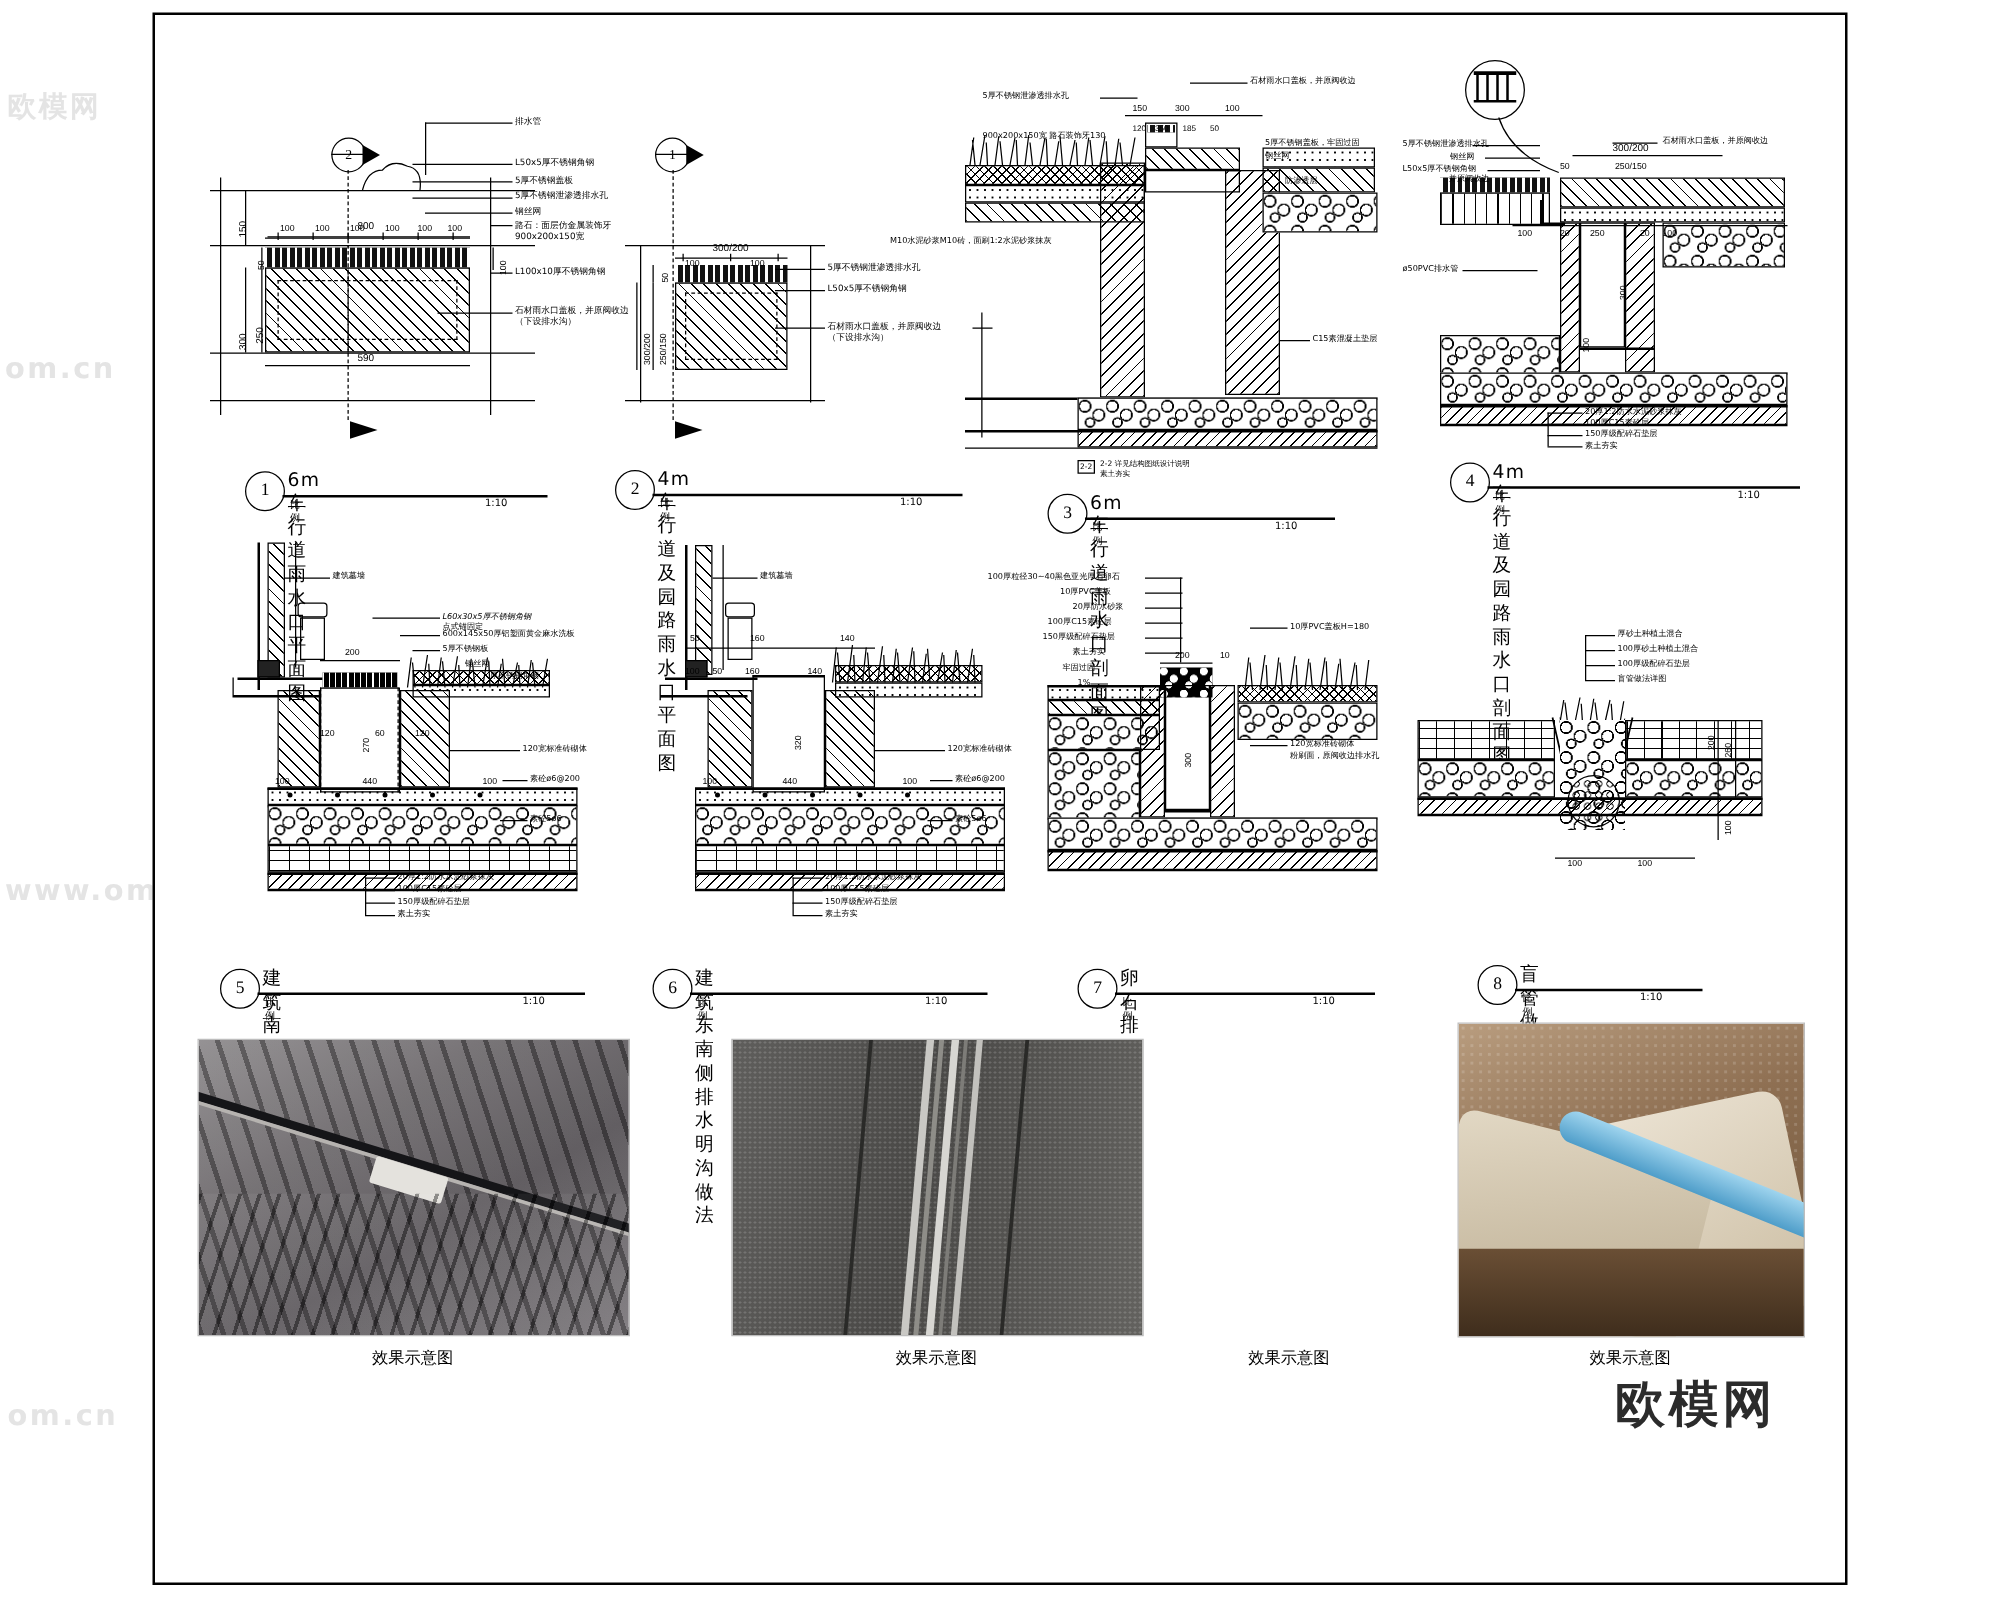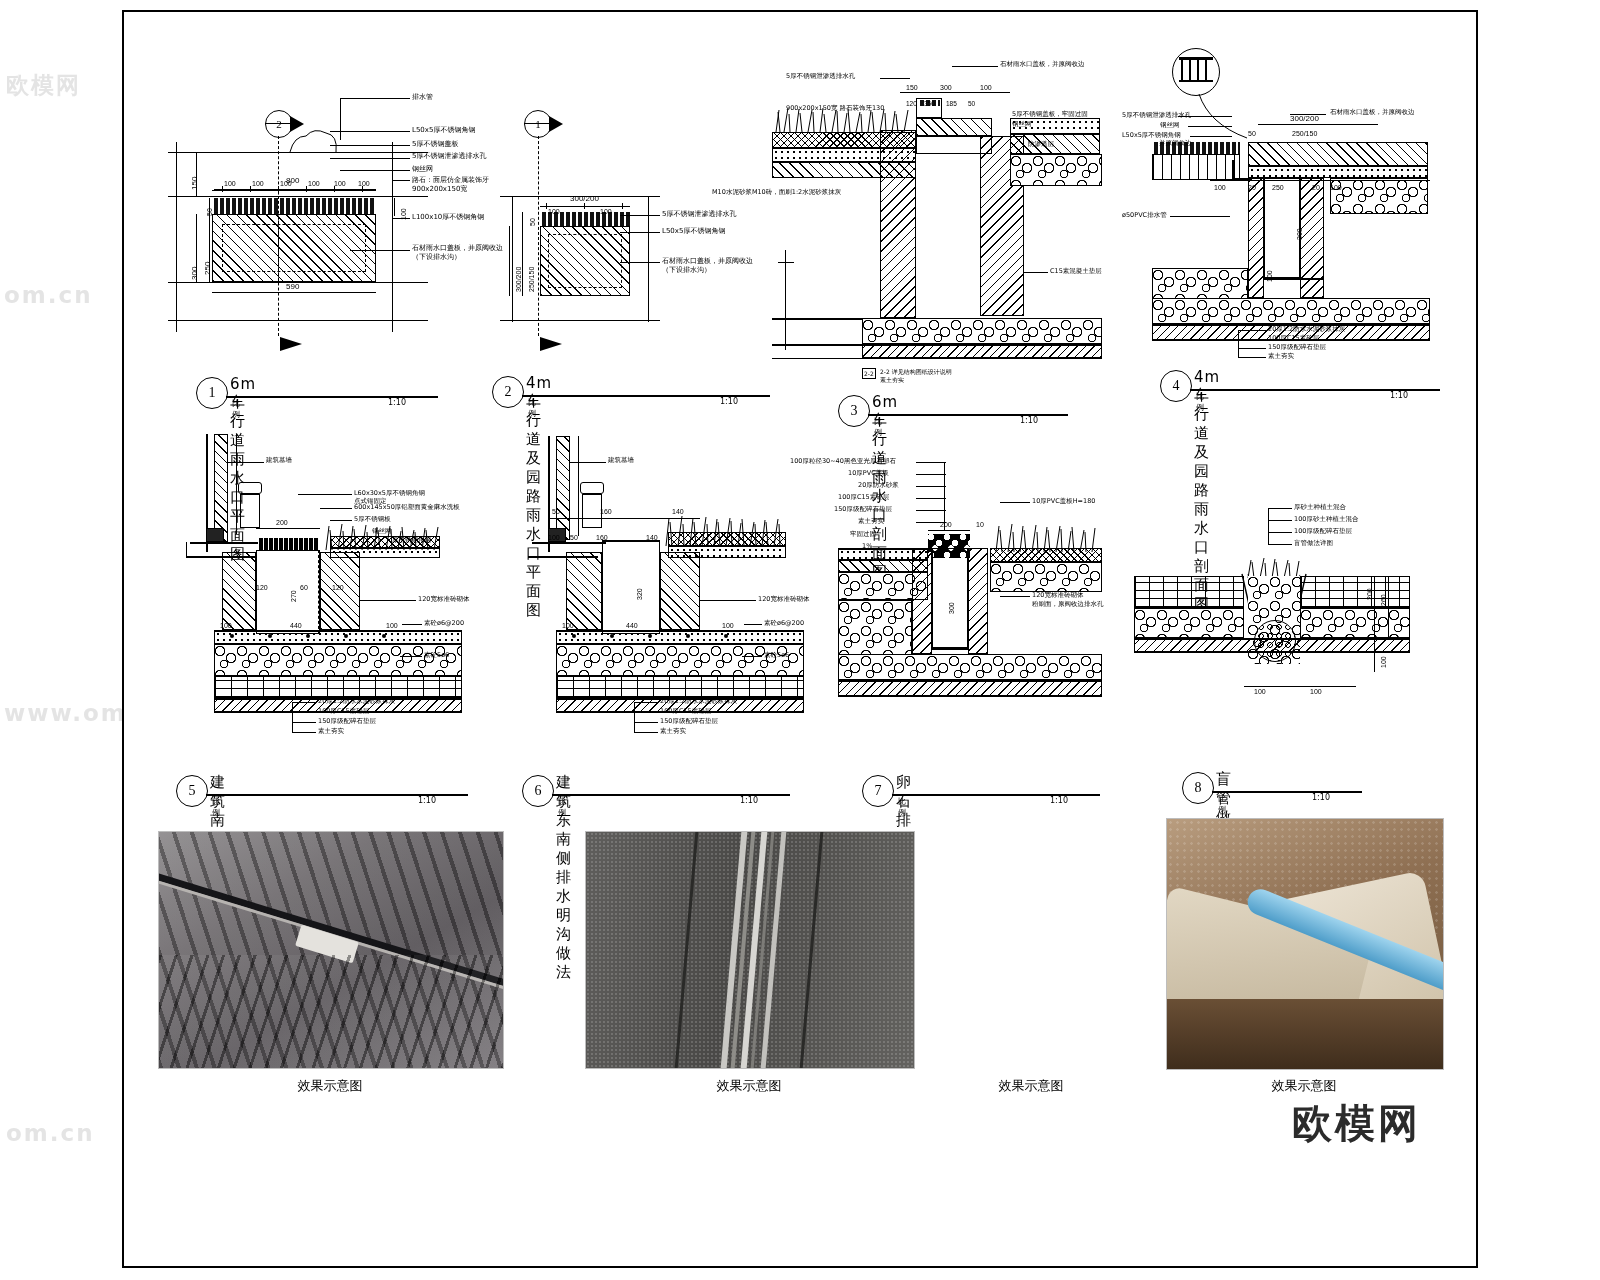--- a/index.html
+++ b/index.html
@@ -422,21 +422,21 @@
     <div class="dimv" style="left:290px;top:602px;font-size:7px;">270</div>
     <div class="dim" style="left:300px;top:584px;font-size:7px;">60</div>
     <div class="dim" style="left:332px;top:584px;font-size:7px;">120</div>
     <div class="dim" style="left:220px;top:622px;font-size:7px;">100</div>
     <div class="dim" style="left:290px;top:622px;font-size:7px;">440</div>
     <div class="dim" style="left:386px;top:622px;font-size:7px;">100</div>
 
     <div class="leader" style="left:228px;top:462px;width:36px;"></div>
     <div class="t" style="left:266px;top:456px;">建筑墓墙</div>
     <div class="leader" style="left:298px;top:494px;width:54px;"></div>
-    <div class="t" style="left:354px;top:489px;">L60x30x5厚不锈钢角钢</div>
+    <div class="t" style="left:354px;top:489px;font-style:italic;">L60x30x5厚不锈钢角钢</div>
     <div class="t" style="left:354px;top:497px;">点式锚固定</div>
     <div class="leader" style="left:320px;top:508px;width:32px;"></div>
     <div class="t" style="left:354px;top:503px;">600x145x50厚铝塑面黄金麻水洗板</div>
     <div class="leader" style="left:330px;top:520px;width:22px;"></div>
     <div class="t" style="left:354px;top:515px;">5厚不锈钢板</div>
     <div class="t" style="left:372px;top:527px;">钢丝网</div>
     <div class="t" style="left:392px;top:536px;">厚不锈钢角钢</div>
     <div class="leader" style="left:360px;top:600px;width:56px;"></div>
     <div class="t" style="left:418px;top:595px;">120宽标准砖砌体</div>
     <div class="leader" style="left:402px;top:624px;width:20px;"></div>

